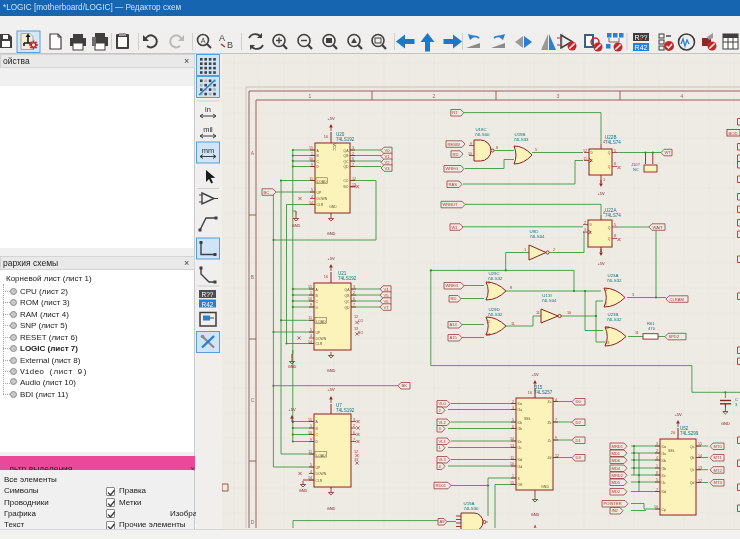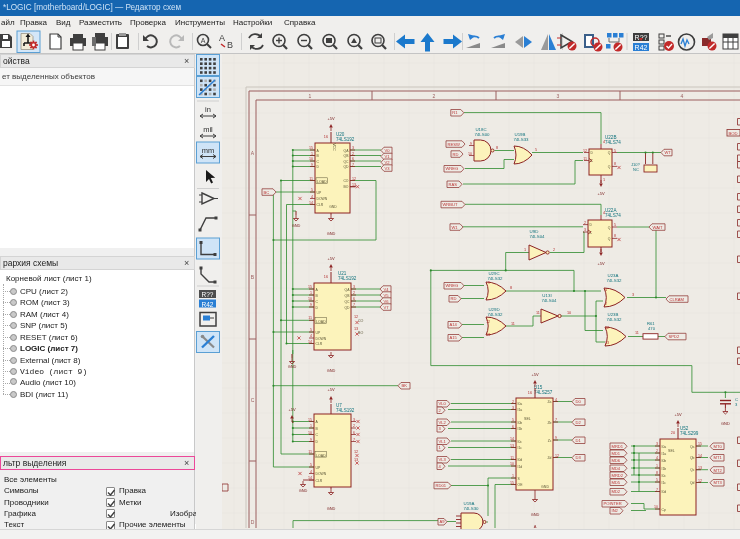--- a/index.html
+++ b/index.html
@@ -2,30 +2,20 @@
 <html><head><meta charset="utf-8"><style>
 *{margin:0;padding:0;box-sizing:border-box;}
 html,body{width:740px;height:539px;overflow:hidden;font-family:"Liberation Sans",sans-serif;}
 .abs{position:absolute;}
 </style></head>
 <body>
 <div class="abs" style="left:0;top:0;width:740px;height:524px;background:#f0f0f0;">
 
 <div class="abs" style="left:0;top:0;width:740px;height:16px;background:#1565b0;color:#cde2f6;font-size:8.2px;line-height:15px;padding-left:3px;">*LOGIC [motherboard/LOGIC] — Редактор схем</div>
 
-<div class="abs" style="left:0;top:16px;width:740px;height:15px;background:#f0efed;color:#1a1a1a;font-size:8px;line-height:14px;">
-<span class="abs" style="left:1px;">айл</span>
-<span class="abs" style="left:20px;">Правка</span>
-<span class="abs" style="left:56px;">Вид</span>
-<span class="abs" style="left:79px;">Разместить</span>
-<span class="abs" style="left:130px;">Проверка</span>
-<span class="abs" style="left:175px;">Инструменты</span>
-<span class="abs" style="left:233px;">Настройки</span>
-<span class="abs" style="left:284px;">Справка</span>
-</div>
 
 <div class="abs" style="left:0;top:31px;width:740px;height:23px;background:#f0efed;border-bottom:1px solid #c4c4c4;"></div>
 <svg class="abs" style="left:0;top:0;" width="740" height="54">
       <path d="M0,34 h9 l3,3 v11 h-12 z" fill="#3f3f3f"></path>
       <rect x="2" y="41" width="8" height="6" fill="#fff"></rect>
       <rect x="3" y="35" width="5" height="4" fill="#fff"></rect>
       <rect x="17" y="31" width="23" height="21.5" fill="#d4e7f8" stroke="#5a9fd4" stroke-width="1"></rect>
       <path d="M21,33.5 h9 l3,3 v13 h-12 z" fill="#f2ecd8" stroke="#9a9484" stroke-width="0.8"></path>
       <path d="M28,35 v8 M24,43 h8 M24,43 v3 M32,43 v3" stroke="#1a1a1a" stroke-width="1.6" fill="none"></path>
       <path d="M28,33.5 l-2.5,3.5 h5 z" fill="#1a1a1a"></path>
@@ -140,21 +130,20 @@
       <rect x="723" y="34" width="15" height="15" fill="#fff" stroke="#3f3f3f" stroke-width="1"></rect>
       <rect x="723" y="34" width="15" height="4" fill="#3f3f3f"></rect>
       <line x1="728" y1="34" x2="728" y2="49" stroke="#3f3f3f" stroke-width="1"></line>
       <line x1="733" y1="34" x2="733" y2="49" stroke="#3f3f3f" stroke-width="1"></line>
       <line x1="723" y1="42" x2="738" y2="42" stroke="#3f3f3f" stroke-width="1"></line>
     </svg>
 
 <div class="abs" style="left:0;top:54px;width:195px;height:475px;background:#f0f0f0;border-right:1px solid #c8c8c8;"></div>
 
 <div class="abs" style="left:0;top:54px;width:195px;height:14px;background:#e9e9e9;border:1px solid #d4d4d4;font-size:8.5px;line-height:13px;color:#222;padding-left:2px;">ойства<span class="abs" style="left:183px;top:0px;color:#444;font-size:9px;">×</span></div>
-<div class="abs" style="left:0;top:68px;width:194px;height:18px;background:#f6f6f6;border-bottom:1px solid #e2e2e2;font-size:8px;color:#3a3a3a;line-height:18px;padding-left:2px;">ет выделенных объектов</div>
 <div class="abs" style="left:0;top:86px;width:194px;height:162px;background:#fff;"></div>
 
 <div class="abs" style="left:0;top:256px;width:195px;height:14px;background:#e9e9e9;border:1px solid #d4d4d4;font-size:8.5px;line-height:13px;color:#222;padding-left:2px;">рархия схемы<span class="abs" style="left:183px;top:0px;color:#444;font-size:9px;">×</span></div>
 <div class="abs" style="left:0;top:270px;width:194px;height:182px;background:#fff;font-size:8px;color:#1a1a1a;">
       <div style="position:absolute;left:6px;top:2px;height:13px;line-height:13px;">Корневой лист (лист 1)</div>
       <div style="position:absolute;left:3px;top:14px;width:1px;height:110.0px;border-left:1px dotted #a8a8a8;"></div>
       <div style="position:absolute;left:3px;top:20.5px;width:7px;height:1px;border-top:1px dotted #a8a8a8;"></div>
       <div style="position:absolute;left:10px;top:15.5px;height:11px;display:flex;align-items:center;font-weight:normal;">
         <span style="display:inline-block;width:7px;height:7px;background:#c9c9c9;border:1px solid #8a8a8a;border-radius:50%;margin-right:3px;"></span>
         <span>CPU (лист 2)</span>
@@ -199,21 +188,21 @@
         <span style="display:inline-block;width:7px;height:7px;background:#c9c9c9;border:1px solid #8a8a8a;border-radius:50%;margin-right:3px;"></span>
         <span>Audio (лист 10)</span>
       </div>
       <div style="position:absolute;left:3px;top:124.0px;width:7px;height:1px;border-top:1px dotted #a8a8a8;"></div>
       <div style="position:absolute;left:10px;top:119.0px;height:11px;display:flex;align-items:center;font-weight:normal;">
         <span style="display:inline-block;width:7px;height:7px;background:#c9c9c9;border:1px solid #8a8a8a;border-radius:50%;margin-right:3px;"></span>
         <span>BDI (лист 11)</span>
       </div>
     </div>
 
-<div class="abs" style="left:0;top:456px;width:195px;height:14px;background:#e9e9e9;border:1px solid #ec4899;font-size:8.5px;line-height:13px;color:#222;padding-left:2px;">льтр выделения<span class="abs" style="left:183px;top:0px;color:#444;font-size:9px;">×</span></div>
+<div class="abs" style="left:0;top:456px;width:195px;height:14px;background:#e9e9e9;border:7px solid #ec4899;font-size:8.5px;line-height:13px;color:#222;padding-left:2px;">льтр выделения<span class="abs" style="left:183px;top:0px;color:#444;font-size:9px;">×</span></div>
 <div class="abs" style="left:0;top:470px;width:194px;height:58px;background:#f0f0f0;font-size:8px;color:#1a1a1a;">
       <div style="position:absolute;left:4px;top:5.0px;">Все элементы</div>
       <div style="position:absolute;left:4px;top:16.3px;">Символы</div>
       <span style="position:absolute;left:106px;top:16.8px;width:9px;height:9px;background:#fff;border:1px solid #8a8a8a;border-radius:1px;"></span>
       <svg style="position:absolute;left:106px;top:16.8px" width="11" height="11">
         <path d="M2,5.5 l2.5,2.5 l4,-5" stroke="#3d3d3d" stroke-width="1.4" fill="none"></path>
       </svg>
       <div style="position:absolute;left:119px;top:16.3px;">Правка</div>
       <div style="position:absolute;left:4px;top:27.6px;">Проводники</div>
       <span style="position:absolute;left:106px;top:28.1px;width:9px;height:9px;background:#fff;border:1px solid #8a8a8a;border-radius:1px;"></span>

